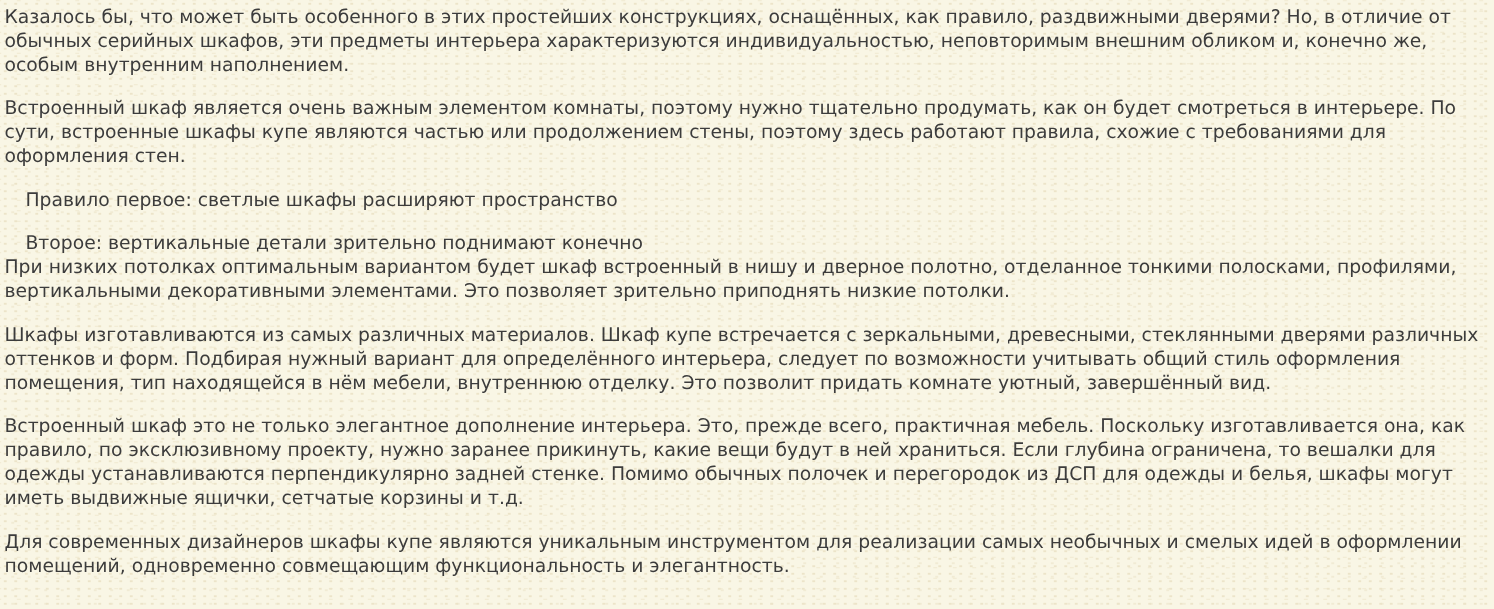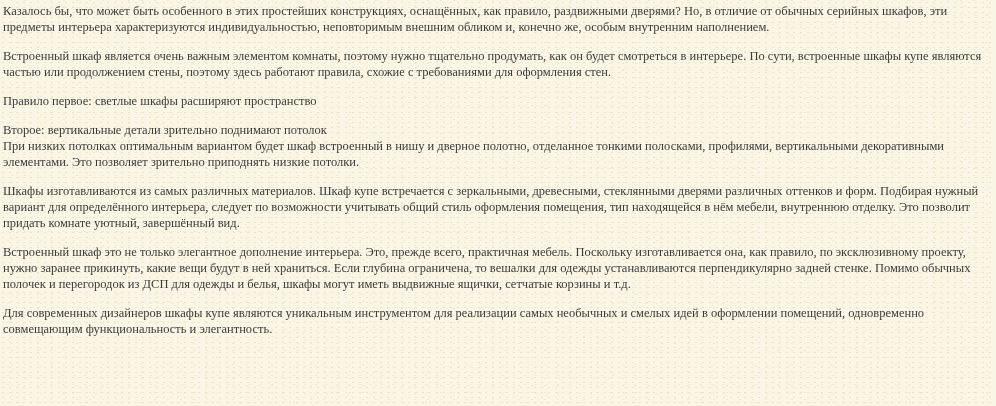--- a/index.html
+++ b/index.html
@@ -22,49 +22,49 @@
     color: #3c3c3c;
   }
   .article {
     padding: 3px 2px 0 3px;
     font-size: 12.5px;
     line-height: 16px;
     letter-spacing: 0;
   }
   .para {
     margin: 0 0 13px 0;
-    font-family: Liberation Serif, serif;
   }
   .para:last-child {
     margin-bottom: 0;
   }
   .para-heading {
     
     font-weight: normal;
+    margin-left: 14px;
   }
 </style>
 </head>
 <body>
 
 <div class="article">
 
   <div class="para">
     <div>Казалось бы, что может быть особенного в этих простейших конструкциях, оснащённых, как правило, раздвижными дверями? Но, в отличие от обычных серийных шкафов, эти предметы интерьера характеризуются индивидуальностью, неповторимым внешним обликом и, конечно же, особым внутренним наполнением.</div>
   </div>
 
   <div class="para">
     <div>Встроенный шкаф является очень важным элементом комнаты, поэтому нужно тщательно продумать, как он будет смотреться в интерьере. По сути, встроенные шкафы купе являются частью или продолжением стены, поэтому здесь работают правила, схожие с требованиями для оформления стен.</div>
   </div>
 
   <div class="para">
     <div class="para-heading">Правило первое: светлые шкафы расширяют пространство</div>
   </div>
 
   <div class="para">
-    <div class="para-heading">Второе: вертикальные детали зрительно поднимают потолок</div>
+    <div class="para-heading">Второе: вертикальные детали зрительно поднимают конечно</div>
     <div>При низких потолках оптимальным вариантом будет шкаф встроенный в нишу и дверное полотно, отделанное тонкими полосками, профилями, вертикальными декоративными элементами. Это позволяет зрительно приподнять низкие потолки.</div>
   </div>
 
   <div class="para">
     <div>Шкафы изготавливаются из самых различных материалов. Шкаф купе встречается с зеркальными, древесными, стеклянными дверями различных оттенков и форм. Подбирая нужный вариант для определённого интерьера, следует по возможности учитывать общий стиль оформления помещения, тип находящейся в нём мебели, внутреннюю отделку. Это позволит придать комнате уютный, завершённый вид.</div>
   </div>
 
   <div class="para">
     <div>Встроенный шкаф это не только элегантное дополнение интерьера. Это, прежде всего, практичная мебель. Поскольку изготавливается она, как правило, по эксклюзивному проекту, нужно заранее прикинуть, какие вещи будут в ней храниться. Если глубина ограничена, то вешалки для одежды устанавливаются перпендикулярно задней стенке. Помимо обычных полочек и перегородок из ДСП для одежды и белья, шкафы могут иметь выдвижные ящички, сетчатые корзины и т.д.</div>
   </div>

